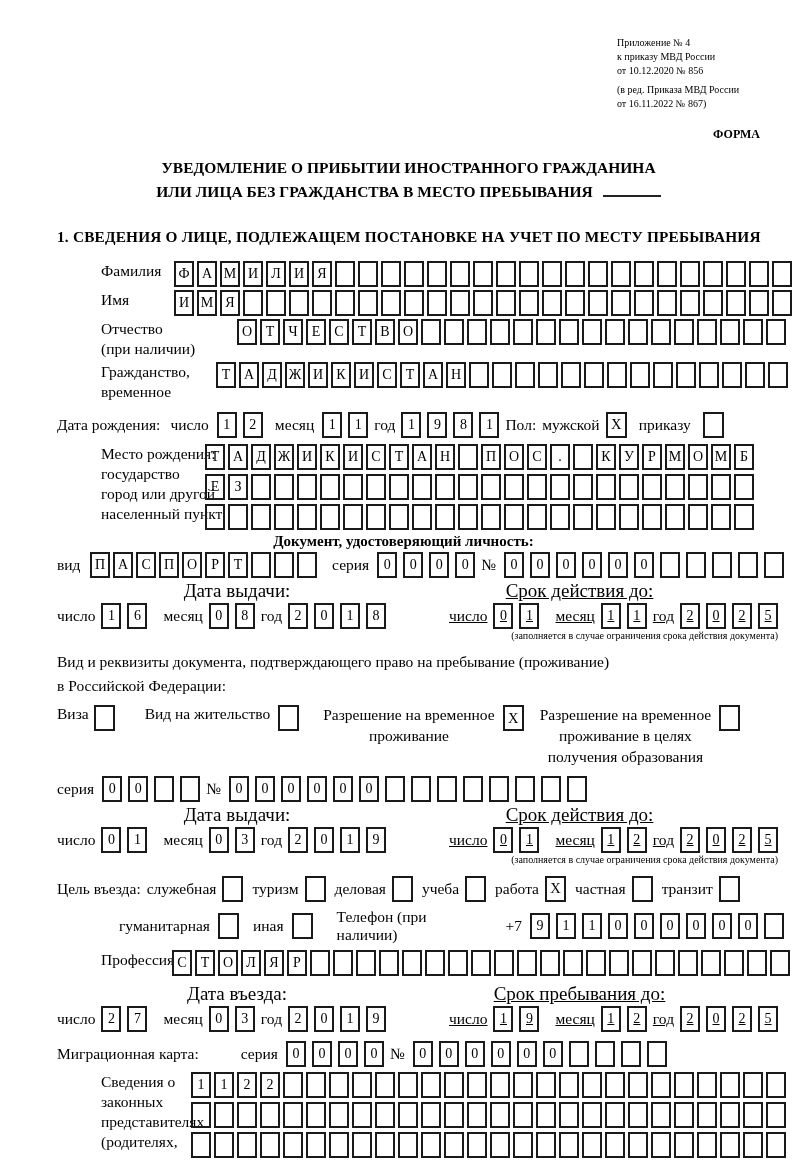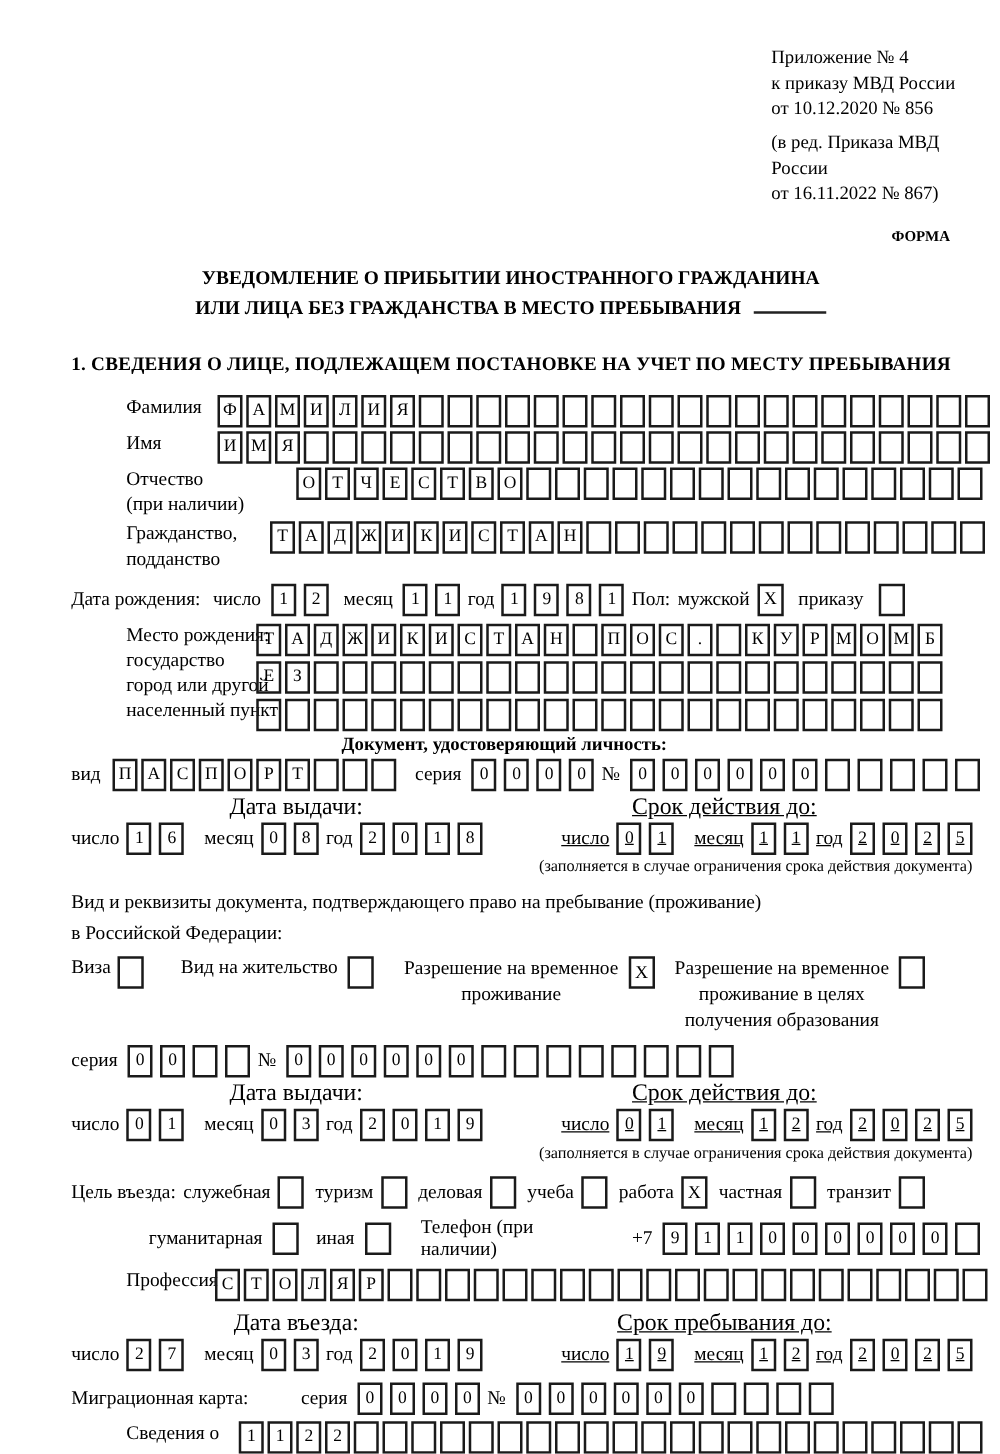--- a/index.html
+++ b/index.html
@@ -5,21 +5,21 @@
   * { margin:0; padding:0; box-sizing:border-box; }
   html,body { width:800px; height:1163px; overflow:hidden; }
   body {
     background:#ffffff; color:#000;
     font-family:"Liberation Serif","DejaVu Serif",serif;
     font-size:15.5px;
   }
   .page { width:800px; height:1163px; padding:36px 10px 0 57px; position:relative; }
 
   
-  .annex { margin-left:560px; font-size:15px; line-height:1.38; }
+  .annex { margin-left:560px; font-size:10px; line-height:1.38; }
   .annex .rev { margin-top:6px; }
   .forma { text-align:right; padding-right:30px; font-weight:bold; margin-top:16px; font-size:12px; }
 
   
   .title { text-align:center; padding-right:30px; font-weight:bold; font-size:15.5px; line-height:1.55; margin-top:14px; }
   .title-underline { display:inline-block; width:58px; border-bottom:2px solid #222; height:14px; margin-left:10px; }
 
   .sec-heading { font-weight:bold; font-size:15.3px; margin-top:24px; letter-spacing:.2px; }
 
   
@@ -60,21 +60,21 @@
   .r-birthplace { margin-top:6px; }
 
   
   .dates-pair { display:flex; margin-top:2px; }
   .dgroup-l { width:360px; }
   .dgroup-r { flex:1; margin-left:32px;text-decoration:underline; }
   .dheading { text-align:center; font-size:19px; }
   .dgroup-r .dheading { padding-right:80px; }
   .dline { display:flex; align-items:center; margin-top:1px; }
   .dl { margin-right:6px; }
-  .note { width:100%; text-align:right; padding-right:12px; font-size:13px; margin-top:1px; }
+  .note { width:100%; text-align:right; padding-right:12px; font-size:10px; margin-top:1px; }
 
   .doc-heading { text-align:center; padding-right:40px; font-weight:bold; font-size:15px; margin-top:3px; }
 
   .intro { margin-top:9px; line-height:1.6; }
 
   
   .opts { display:flex; margin-top:6px; }
   .opt { display:flex; align-items:flex-start; }
   .optlines { display:flex; flex-direction:column; align-items:center; line-height:1.35; text-align:center; }
   .opt .checkbox { margin-left:8px; }
@@ -204,21 +204,21 @@
         <span class="cell"></span>
         <span class="cell"></span>
         <span class="cell"></span>
         <span class="cell"></span>
       </span>
   </div>
 
   <div class="row">
     <span class="lblcol w-cit">
       <div>Гражданство,</div>
-      <div>подданство</div>
+      <div>временное</div>
     </span>
     <span class="cells">
         <span class="cell">Т</span>
         <span class="cell">А</span>
         <span class="cell">Д</span>
         <span class="cell">Ж</span>
         <span class="cell">И</span>
         <span class="cell">К</span>
         <span class="cell">И</span>
         <span class="cell">С</span>

